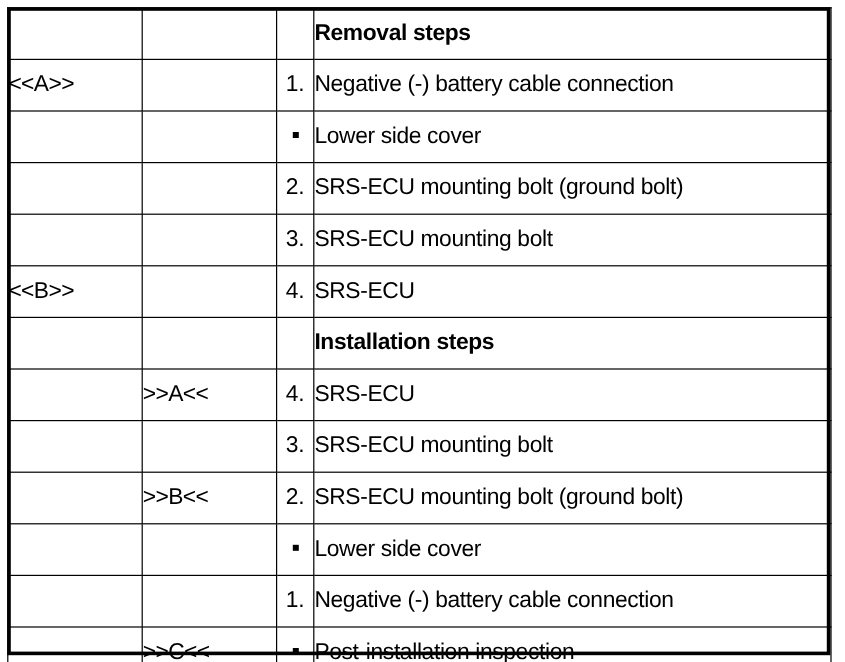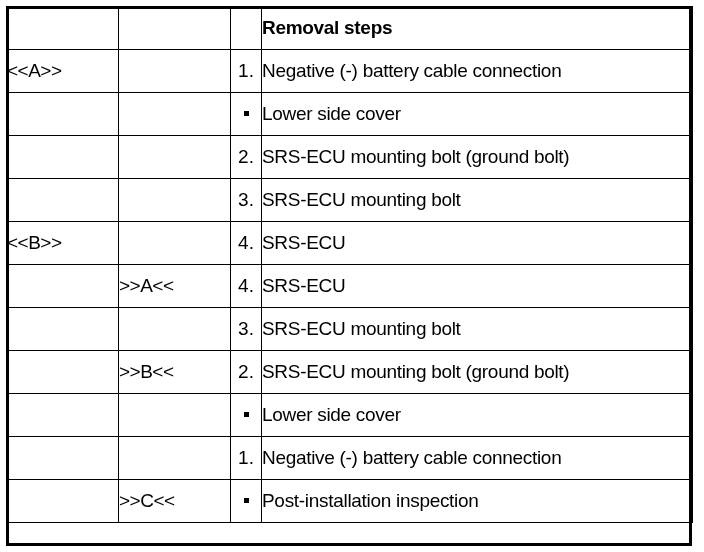--- a/index.html
+++ b/index.html
@@ -142,20 +142,26 @@
           <td class="cell-desc">SRS-ECU mounting bolt</td>
         </tr>
         <tr>
           <td class="cell-mark">&lt;&lt;B&gt;&gt;</td>
           <td class="cell-ref"></td>
           <td class="cell-num">4.</td>
           <td class="cell-desc">SRS-ECU</td>
         </tr>
         <tr>
           <td class="cell-mark"></td>
+          <td class="cell-ref"></td>
+          <td class="cell-num"></td>
+          <td class="cell-desc heading">Installation steps</td>
+        </tr>
+        <tr>
+          <td class="cell-mark"></td>
           <td class="cell-ref">&gt;&gt;A&lt;&lt;</td>
           <td class="cell-num">4.</td>
           <td class="cell-desc">SRS-ECU</td>
         </tr>
         <tr>
           <td class="cell-mark"></td>
           <td class="cell-ref"></td>
           <td class="cell-num">3.</td>
           <td class="cell-desc">SRS-ECU mounting bolt</td>
         </tr>

